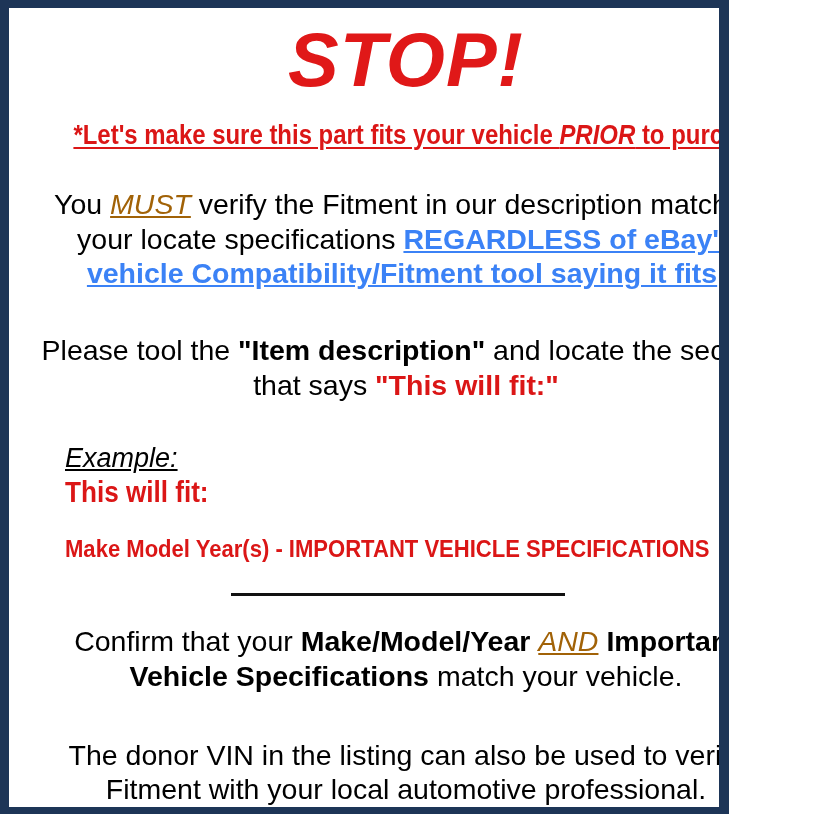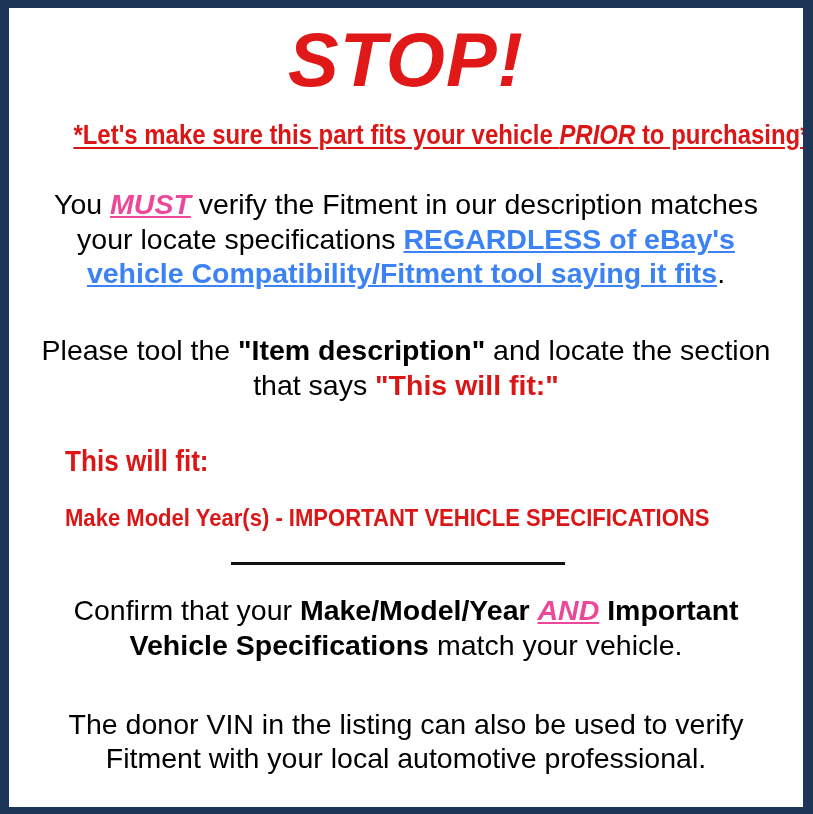--- a/index.html
+++ b/index.html
@@ -7,21 +7,21 @@
     margin: 0;
     padding: 0;
     background: #ffffff;
   }
   body {
     font-family: "Liberation Sans", sans-serif;
   }
 
   #notice-card {
     position: relative;
-    width: 813px;
+    width: 729px;
     height: 814px;
     box-sizing: border-box;
     background: #ffffff;
     border-top: 8px solid #1d3557;
     border-left: 9px solid #1d3557;
     border-right: 10px solid #1d3557;
     border-bottom: 7px solid #1d3557;
     overflow: hidden;
   }
 
@@ -75,22 +75,22 @@
     margin: 0;
     padding: 0 12px;
   }
 
   .p-must { padding-top: 36px; }
   .p-view { padding-top: 42px; }
   .p-confirm { padding-top: 28px; }
   .p-vin { padding-top: 44px; }
 
   .u-red-bi {
-    color: #ec4899;
-    font-weight: bold;
+    color: #a16207;
+    font-weight: normal;
     font-style: italic;
     text-decoration: underline;
     text-underline-offset: 2px;
   }
   .u-red-b {
     color: #3b82f6;
     font-weight: bold;
     text-decoration: underline;
     text-underline-offset: 2px;
   }
@@ -182,20 +182,23 @@
 
     <div class="para p-must">
       <span>You </span><span class="u-red-bi">MUST</span><span> verify the Fitment in our description matches your locate specifications </span><span class="u-red-b">REGARDLESS of eBay's vehicle Compatibility/Fitment tool saying it fits</span><span>.</span>
     </div>
 
     <div class="para p-view">
       <span>Please tool the </span><span class="blk-b">"Item description"</span><span> and locate the section that says </span><span class="red-b">"This will fit:"</span>
     </div>
 
     <div class="example-block">
+      <div>
+        <span class="example-label">Example:</span>
+      </div>
       <span class="example-fit">This will fit:</span>
       <span class="example-spec">Make Model Year(s) - IMPORTANT VEHICLE SPECIFICATIONS</span>
     </div>
 
     <div class="divider-wrap">
       <hr class="divider">
     </div>
 
     <div class="para p-confirm">
       <span>Confirm that your </span><span class="blk-b">Make/Model/Year</span><span> </span><span class="u-red-bi">AND</span><span> </span><span class="blk-b">Important Vehicle Specifications</span><span> match your vehicle.</span>

